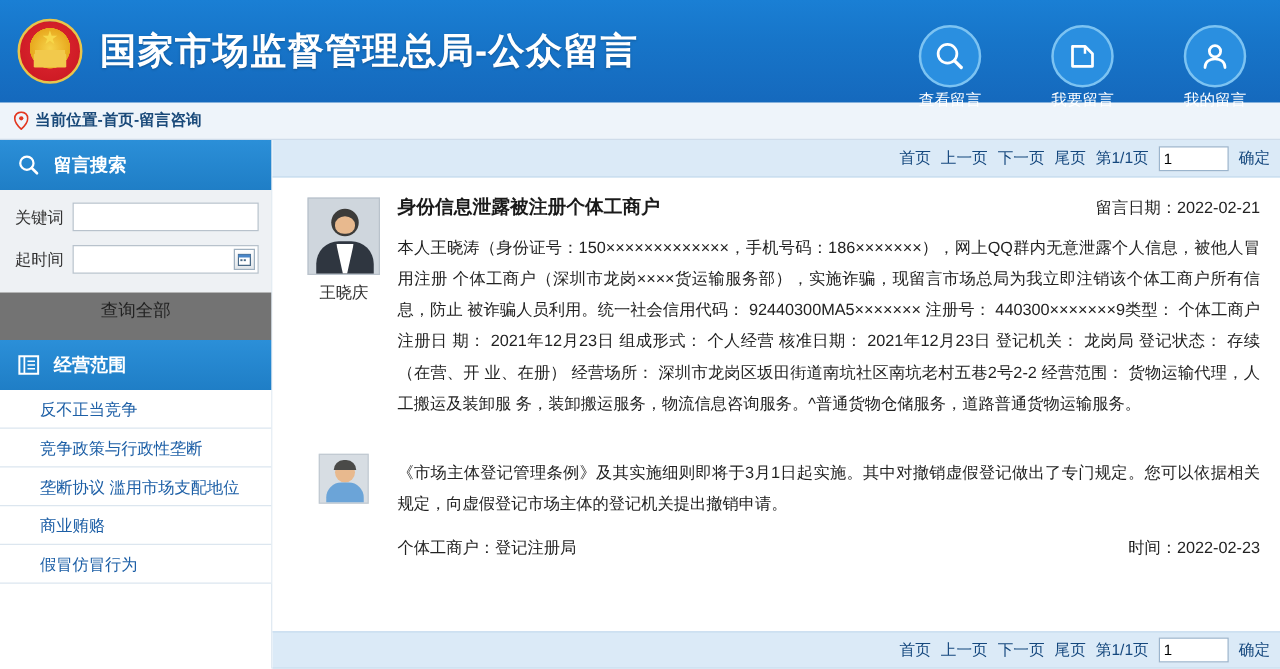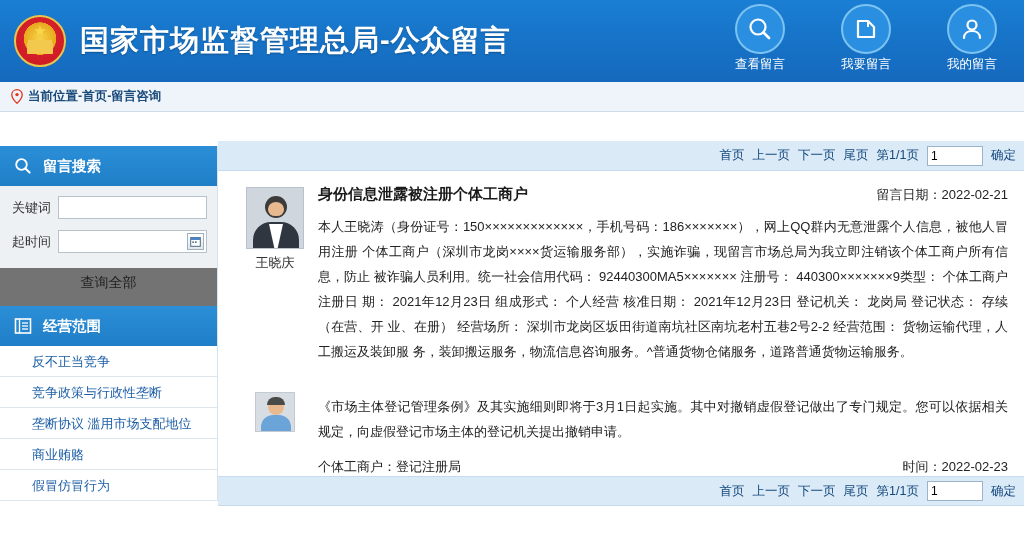--- a/index.html
+++ b/index.html
@@ -51,21 +51,21 @@
     font-size: 29px;
     font-weight: bold;
     margin-left: 14px;
     letter-spacing: 1px;
     text-shadow: 0 1px 2px rgba(0,0,0,.25);
     white-space: nowrap;
   }
   .header-actions {
     position: absolute;
     right: 8px;
-    top: 4px;
+    top: 20px;
     display: flex;
     gap: 18px;
     align-items: flex-end;
   }
   .haction {
     width: 88px;
     text-align: center;
     color: #ffffff;
     cursor: pointer;
   }
@@ -92,21 +92,21 @@
     color: #1a4a7a;
     font-weight: bold;
   }
   .pin-icon {
     width: 14px; height: 16px;
     margin-right: 4px;
     display: inline-flex; align-items: center; justify-content: center;
   }
 
   
-  .layout { display: flex; height: 423px; align-items: center; }
+  .layout { display: flex; height: 423px; }
 
   
   .sidebar {
     width: 218px;
     flex: 0 0 218px;
     background: #ffffff;
     border-right: 1px solid #d7e3ee;
   }
   .panel-head {
     height: 40px;

